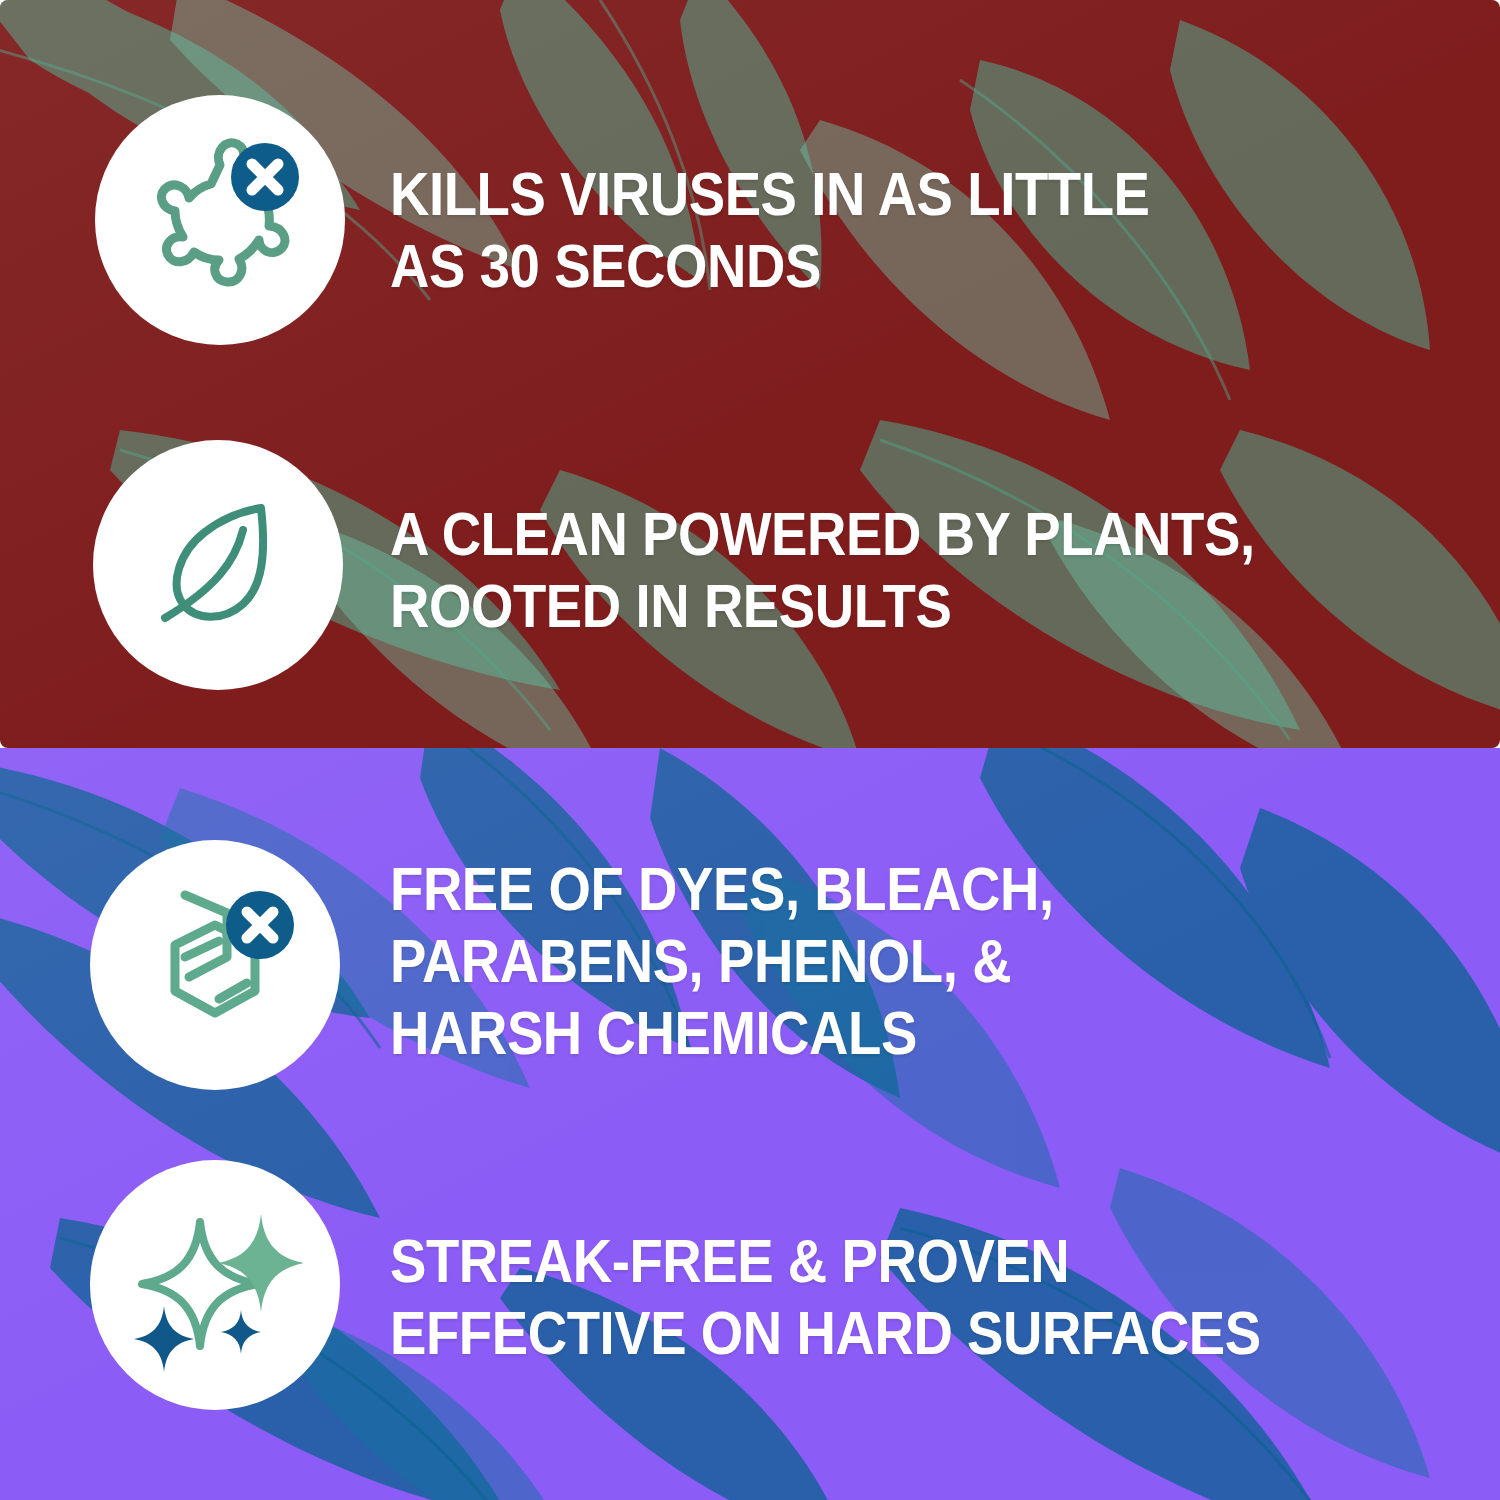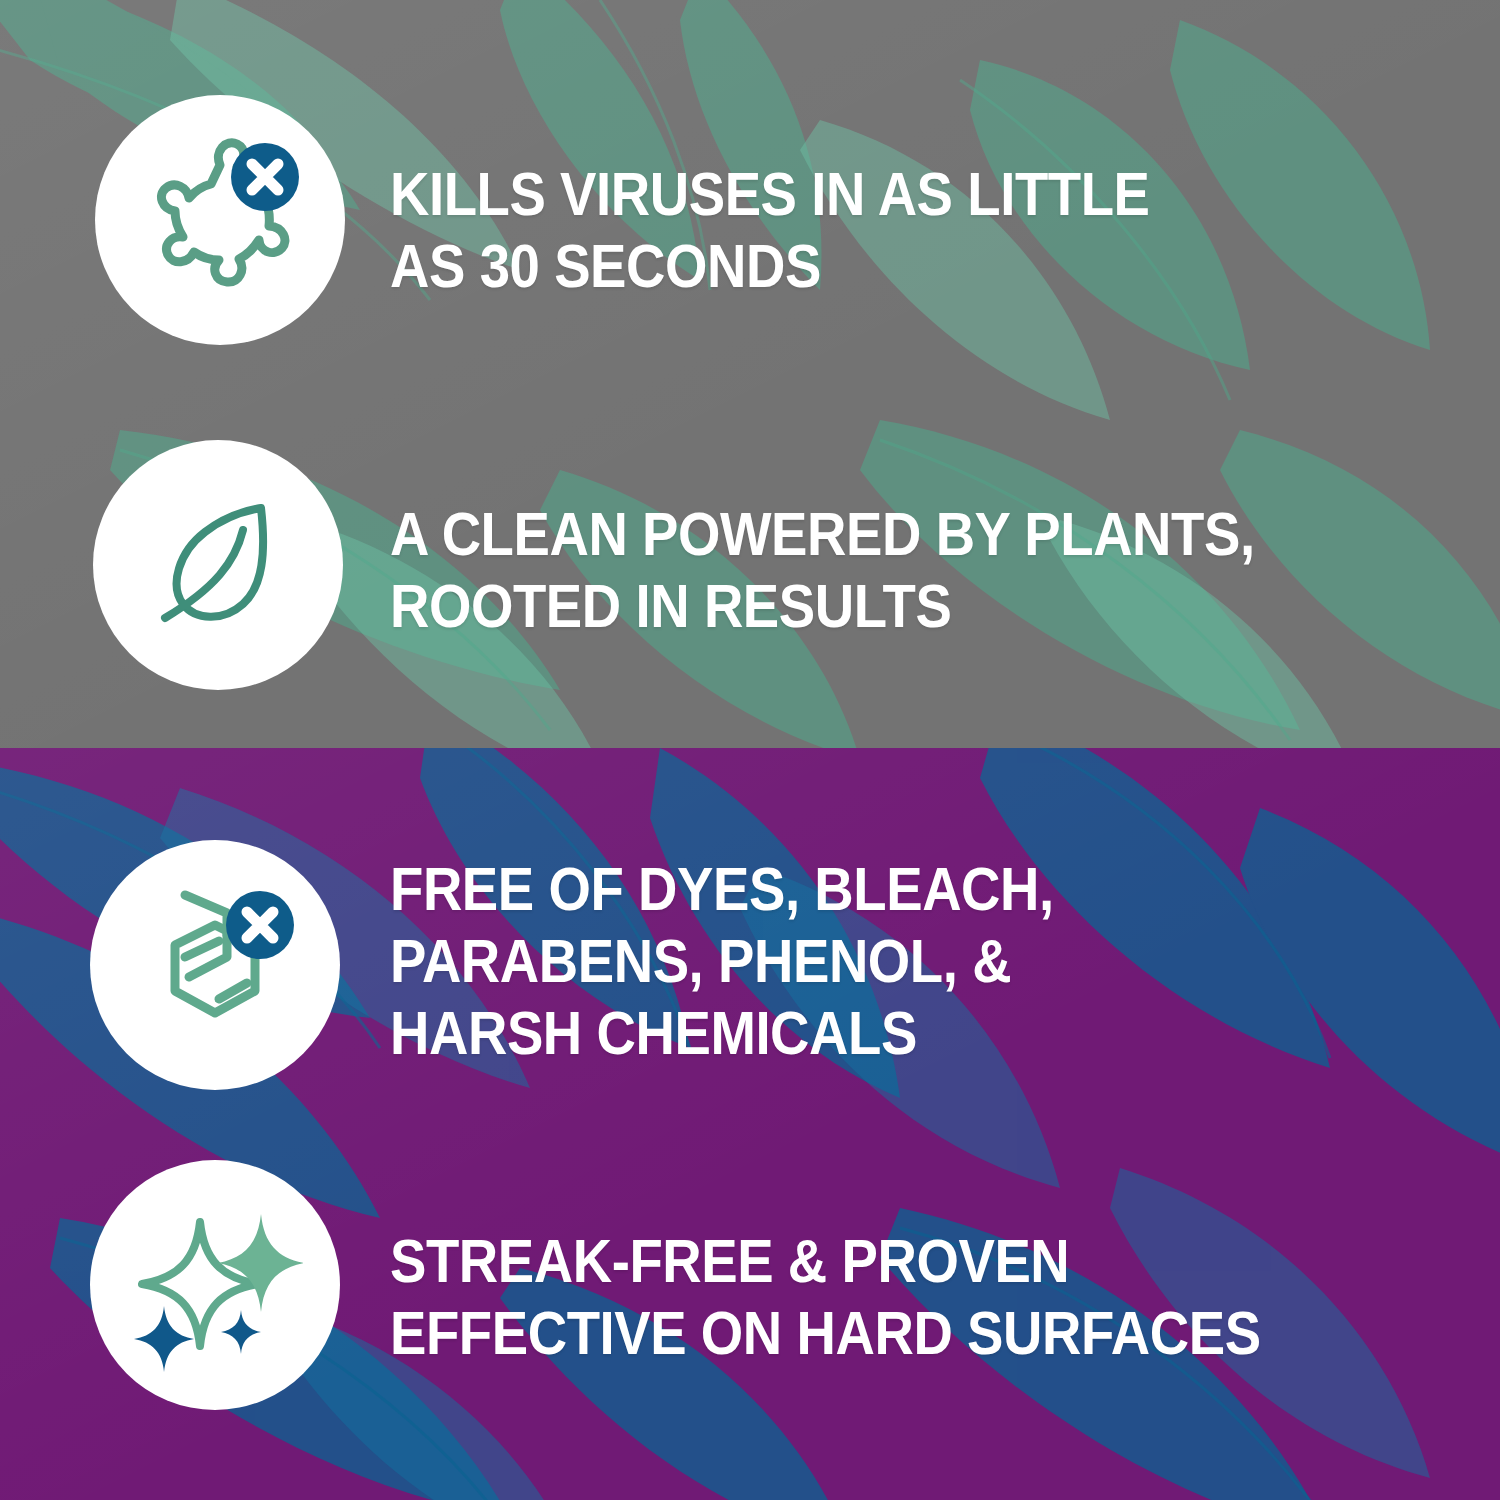--- a/index.html
+++ b/index.html
@@ -20,26 +20,27 @@
   
   .band {
     position: absolute;
     left: 0;
     width: 1500px;
     overflow: hidden;
   }
   .band-green {
     top: 0;
     height: 748px;
-    background: #737373;
+    background: #7f1d1d;
+    border-radius: 8px;
   }
   .band-blue {
     top: 748px;
     height: 752px;
-    background: #701a75;
+    background: #8b5cf6;
   }
 
   .pattern {
     position: absolute;
     inset: 0;
     width: 100%;
     height: 100%;
     pointer-events: none;
   }
   .icon-circle {

